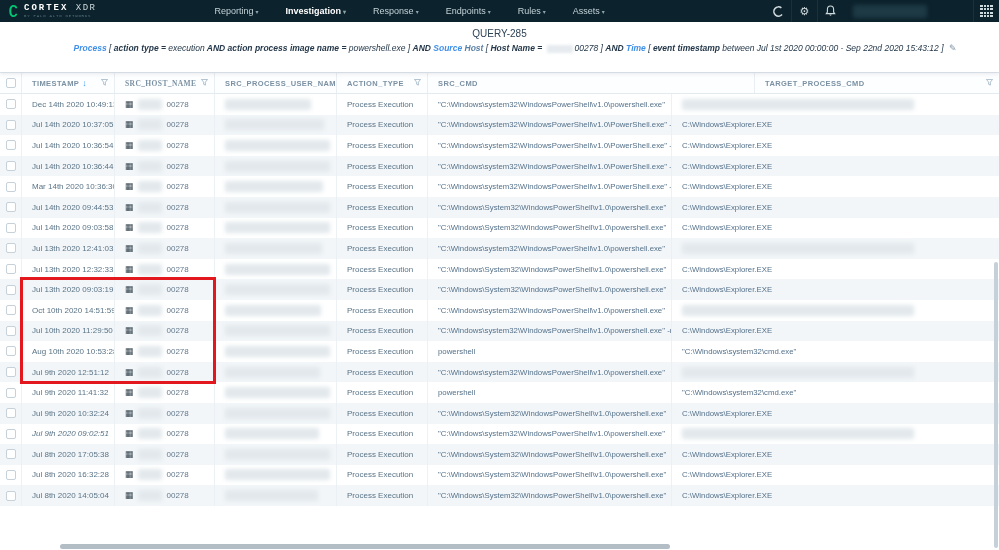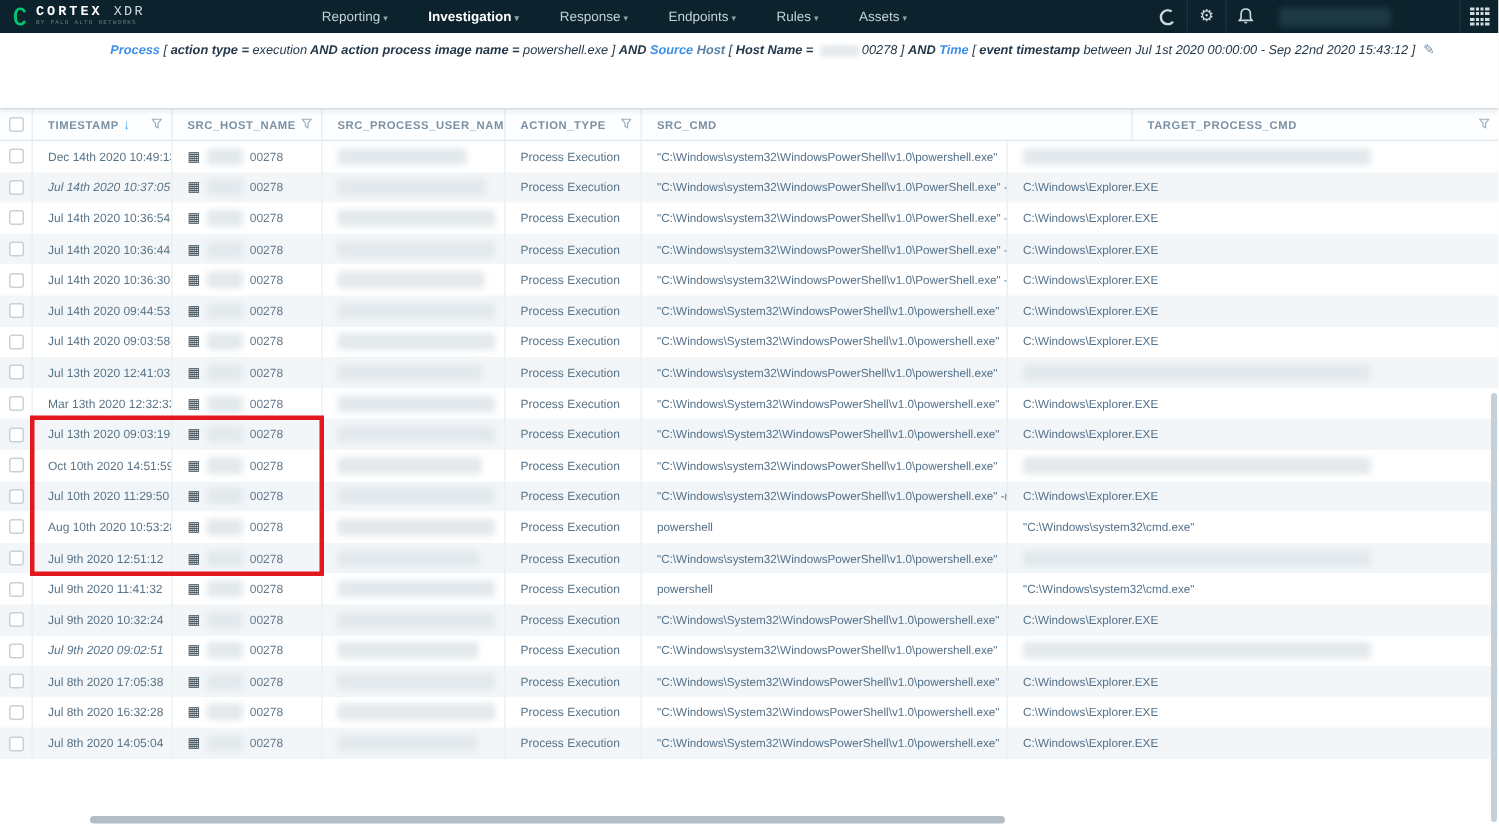--- a/index.html
+++ b/index.html
@@ -132,37 +132,38 @@
           <i></i>
           <i></i>
           <i></i>
           <i></i>
         </div>
     </div>
   </div>
 </div>
 
 <div class="querybar">
+  <div class="query-id">QUERY-285</div>
   <div class="query-line" id="query-line"><span class="qp-link">Process</span><span class="qp-plain"> [ </span><span class="qp-bold">action type = </span><span class="qp-val">execution</span><span class="qp-bold"> AND </span><span class="qp-bold">action process image name = </span><span class="qp-val">powershell.exe</span><span class="qp-plain"> ]  </span><span class="qp-bold">AND </span><span class="qp-link">Source</span><span class="qp-plain">  </span><span class="qp-link2">Host</span><span class="qp-plain">  [ </span><span class="qp-bold">Host Name = </span><span class="qp-redact"></span><span class="qp-val">00278</span><span class="qp-plain"> ]  </span><span class="qp-bold">AND </span><span class="qp-link">Time</span><span class="qp-plain">  [ </span><span class="qp-bold">event timestamp </span><span class="qp-val">between Jul 1st 2020 00:00:00 - Sep 22nd 2020 15:43:12</span><span class="qp-plain"> ] </span><span class="pencil">✎</span></div>
 </div>
 
 <div class="mainbg">
 
   <div class="table">
     <div class="thead" id="thead">
         <div class="th cbcell" style="width: 22px; padding: 0px; justify-content: center;">
           <div class="cb"></div>
         </div>
         <div class="th" style="width: 93px;">
           <span>TIMESTAMP<span class="sort-arrow">↓</span></span>
           <span class="funnel"><svg width="7" height="7" viewBox="0 0 8 8">
               <path d="M0.5 0.5 h7 L5 3.6 V7 L3 6 V3.6 Z" fill="none" stroke="#9ab0c0" stroke-width="0.9"></path>
             </svg></span>
         </div>
-        <div class="th" style="width: 100px;">
+        <div class="th" style="width: 100px; font-family: Liberation Serif, serif;">
           <span>SRC_HOST_NAME</span>
           <span class="funnel"><svg width="7" height="7" viewBox="0 0 8 8">
               <path d="M0.5 0.5 h7 L5 3.6 V7 L3 6 V3.6 Z" fill="none" stroke="#9ab0c0" stroke-width="0.9"></path>
             </svg></span>
         </div>
         <div class="th" style="width: 122px;">
           <span>SRC_PROCESS_USER_NAME</span>
         </div>
         <div class="th" style="width: 91px;">
           <span>ACTION_TYPE</span>
@@ -197,21 +198,21 @@
           <div class="td" style="width: 91px;">Process Execution</div>
           <div class="td cmd" style="width: 244px;">"C:\Windows\system32\WindowsPowerShell\v1.0\powershell.exe"</div>
           <div class="td cmd" style="width: 327px;">
             <span class="redact src"></span>
           </div>
         </div>
         <div class="tr alt">
           <div class="td cbcell" style="width: 22px;">
             <div class="cb"></div>
           </div>
-          <div class="td" style="width: 93px; font-style: italic;">Jul 14th 2020 10:37:05</div>
+          <div class="td" style="width: 93px;">Jul 14th 2020 10:37:05</div>
           <div class="td" style="width: 100px;">
             <span class="host-icon">▦</span>
             <span class="redact host"></span>
             <span class="host-num">00278</span>
           </div>
           <div class="td" style="width: 122px;">
             <span class="redact user" style="width: 99px;"></span>
           </div>
           <div class="td" style="width: 91px;">Process Execution</div>
           <div class="td cmd" style="width: 244px;">"C:\Windows\system32\WindowsPowerShell\v1.0\PowerShell.exe" -s</div>
@@ -248,21 +249,21 @@
             <span class="redact user" style="width: 125px;"></span>
           </div>
           <div class="td" style="width: 91px;">Process Execution</div>
           <div class="td cmd" style="width: 244px;">"C:\Windows\system32\WindowsPowerShell\v1.0\PowerShell.exe" -NoP</div>
           <div class="td cmd" style="width: 327px;">C:\Windows\Explorer.EXE</div>
         </div>
         <div class="tr">
           <div class="td cbcell" style="width: 22px;">
             <div class="cb"></div>
           </div>
-          <div class="td" style="width: 93px;">Jul 14th 2020 10:36:30</div>
+          <div class="td" style="width: 93px;">Mar 14th 2020 10:36:30</div>
           <div class="td" style="width: 100px;">
             <span class="host-icon">▦</span>
             <span class="redact host"></span>
             <span class="host-num">00278</span>
           </div>
           <div class="td" style="width: 122px;">
             <span class="redact user" style="width: 98px;"></span>
           </div>
           <div class="td" style="width: 91px;">Process Execution</div>
           <div class="td cmd" style="width: 244px;">"C:\Windows\system32\WindowsPowerShell\v1.0\PowerShell.exe" -NoP</div>
@@ -318,21 +319,21 @@
           <div class="td" style="width: 91px;">Process Execution</div>
           <div class="td cmd" style="width: 244px;">"C:\Windows\system32\WindowsPowerShell\v1.0\powershell.exe"</div>
           <div class="td cmd" style="width: 327px;">
             <span class="redact src"></span>
           </div>
         </div>
         <div class="tr">
           <div class="td cbcell" style="width: 22px;">
             <div class="cb"></div>
           </div>
-          <div class="td" style="width: 93px;">Mar 13th 2020 12:32:33</div>
+          <div class="td" style="width: 93px;">Jul 13th 2020 12:32:33</div>
           <div class="td" style="width: 100px;">
             <span class="host-icon">▦</span>
             <span class="redact host"></span>
             <span class="host-num">00278</span>
           </div>
           <div class="td" style="width: 122px;">
             <span class="redact user" style="width: 110px;"></span>
           </div>
           <div class="td" style="width: 91px;">Process Execution</div>
           <div class="td cmd" style="width: 244px;">"C:\Windows\System32\WindowsPowerShell\v1.0\powershell.exe"</div>

